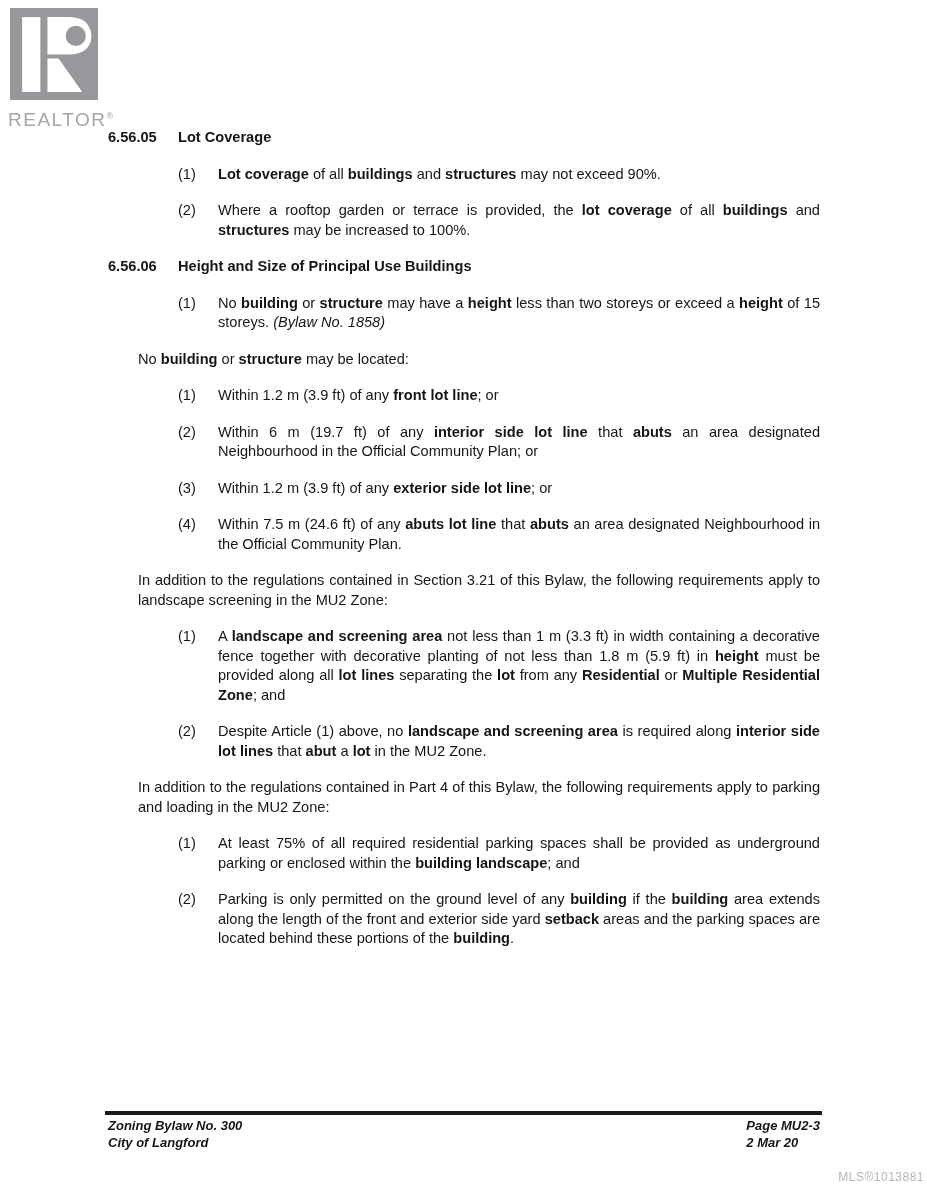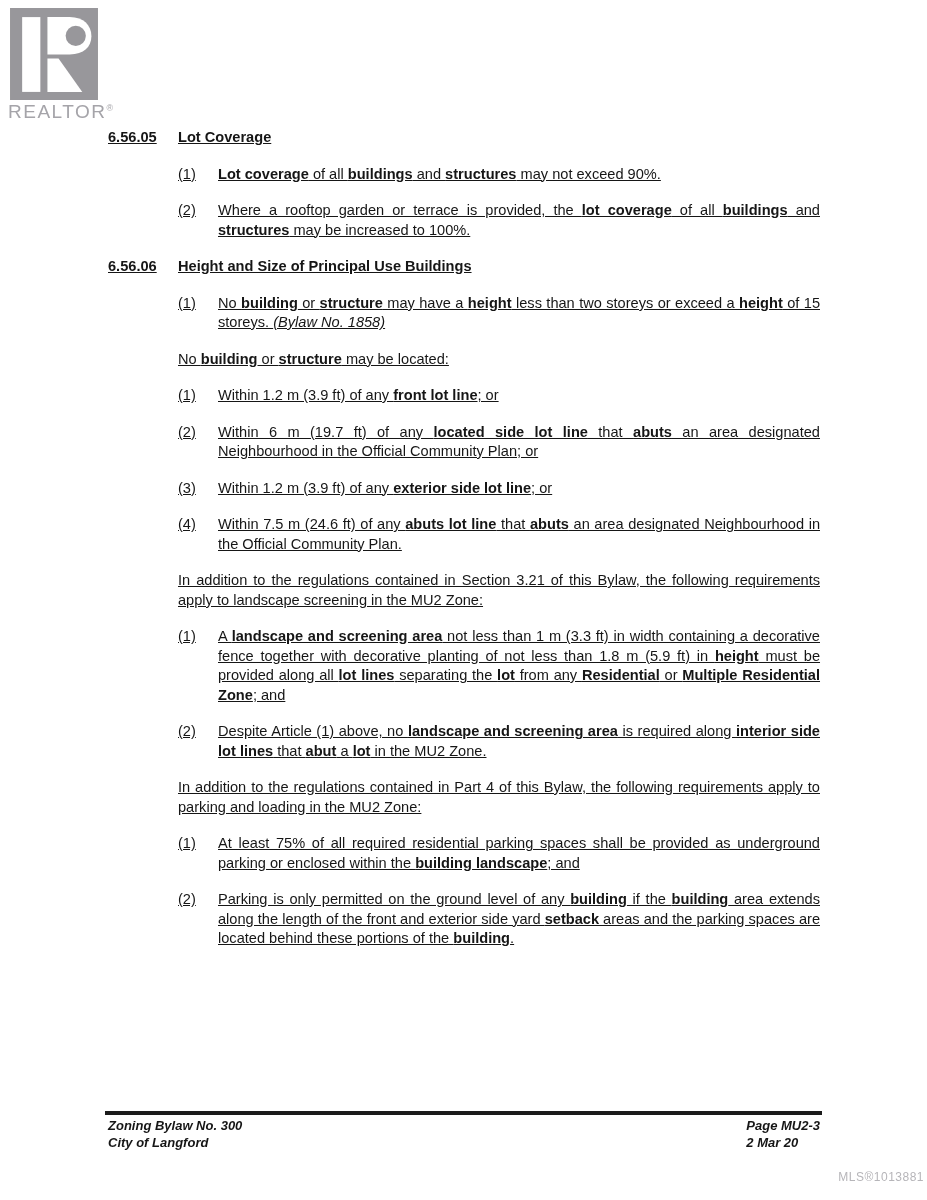--- a/index.html
+++ b/index.html
@@ -9,38 +9,38 @@
     background:#ffffff;
     overflow:hidden;
     font-family:"Liberation Sans",sans-serif;
     color:#161616;
   }
 
   
   .logo{position:absolute;left:8px;top:8px;width:112px;}
   .logo svg{display:block;width:88px;height:92px;margin-left:2px;}
   .logo-text{
-    margin-top:1px;
+    margin-top:9px;
     font-size:19px;
     letter-spacing:1.5px;
     color:#a5a4a9;
     font-weight:400;
     white-space:nowrap;
   }
   .logo-text sup{font-size:9px;letter-spacing:0;}
 
   
   .content{
     position:absolute;left:108px;top:128px;width:712px;
-    font-size:14.6px;line-height:19.5px;text-decoration:underline;
+    font-size:14.6px;line-height:19.5px;
   }
   .sec-head{display:flex;font-weight:700;margin-bottom:17px;}
   .sec-num{flex:0 0 70px;}
   .sec-title{flex:1;}
-  .para{margin-left:70px;margin-bottom:17px;text-align:justify;}
+  .para{margin-left:30px;margin-bottom:17px;text-align:justify;}
   .item{display:flex;margin-left:70px;margin-bottom:17px;}
   .item-label{flex:0 0 40px;}
   .item-text{flex:1;text-align:justify;}
   .item-text b,.para b{font-weight:700;}
 
   
   .footer-rule{
     position:absolute;left:105px;top:1111px;width:717px;height:4px;
     background:#1b1b1b;
   }
@@ -99,21 +99,21 @@
         </div>
       </section>
       <section class="doc-section">
         <div class="para">No <b>building</b> or <b>structure</b> may be located:</div>
         <div class="item">
           <span class="item-label">(1)</span>
           <div class="item-text">Within 1.2 m (3.9 ft) of any <b>front lot line</b>; or</div>
         </div>
         <div class="item">
           <span class="item-label">(2)</span>
-          <div class="item-text">Within 6 m (19.7 ft) of any <b>located side lot line</b> that <b>abuts</b> an area designated Neighbourhood in the Official Community Plan; or</div>
+          <div class="item-text">Within 6 m (19.7 ft) of any <b>interior side lot line</b> that <b>abuts</b> an area designated Neighbourhood in the Official Community Plan; or</div>
         </div>
         <div class="item">
           <span class="item-label">(3)</span>
           <div class="item-text">Within 1.2 m (3.9 ft) of any <b>exterior side lot line</b>; or</div>
         </div>
         <div class="item">
           <span class="item-label">(4)</span>
           <div class="item-text">Within 7.5 m (24.6 ft) of any <b>abuts lot line</b> that <b>abuts</b> an area designated Neighbourhood in the Official Community Plan.</div>
         </div>
       </section>

